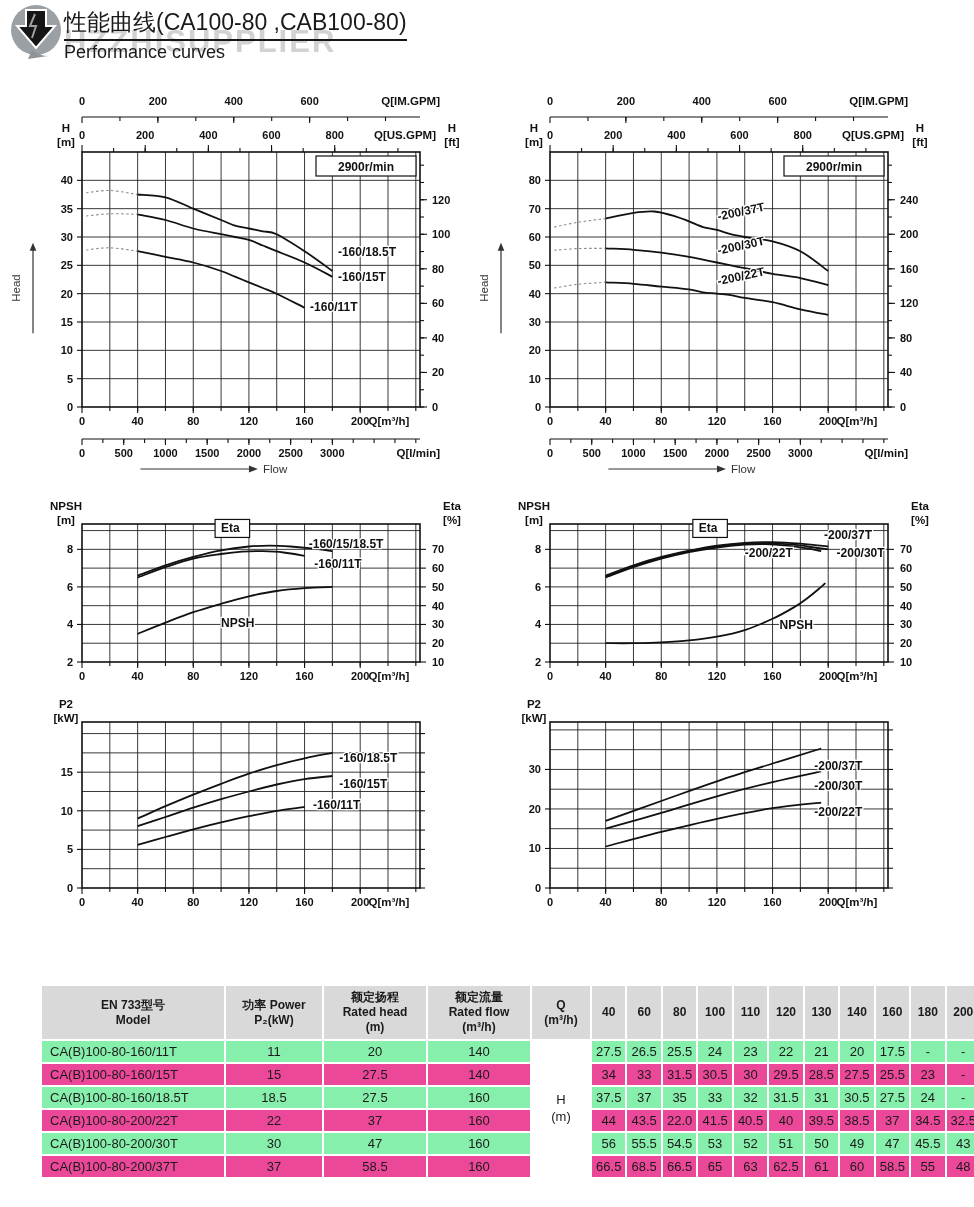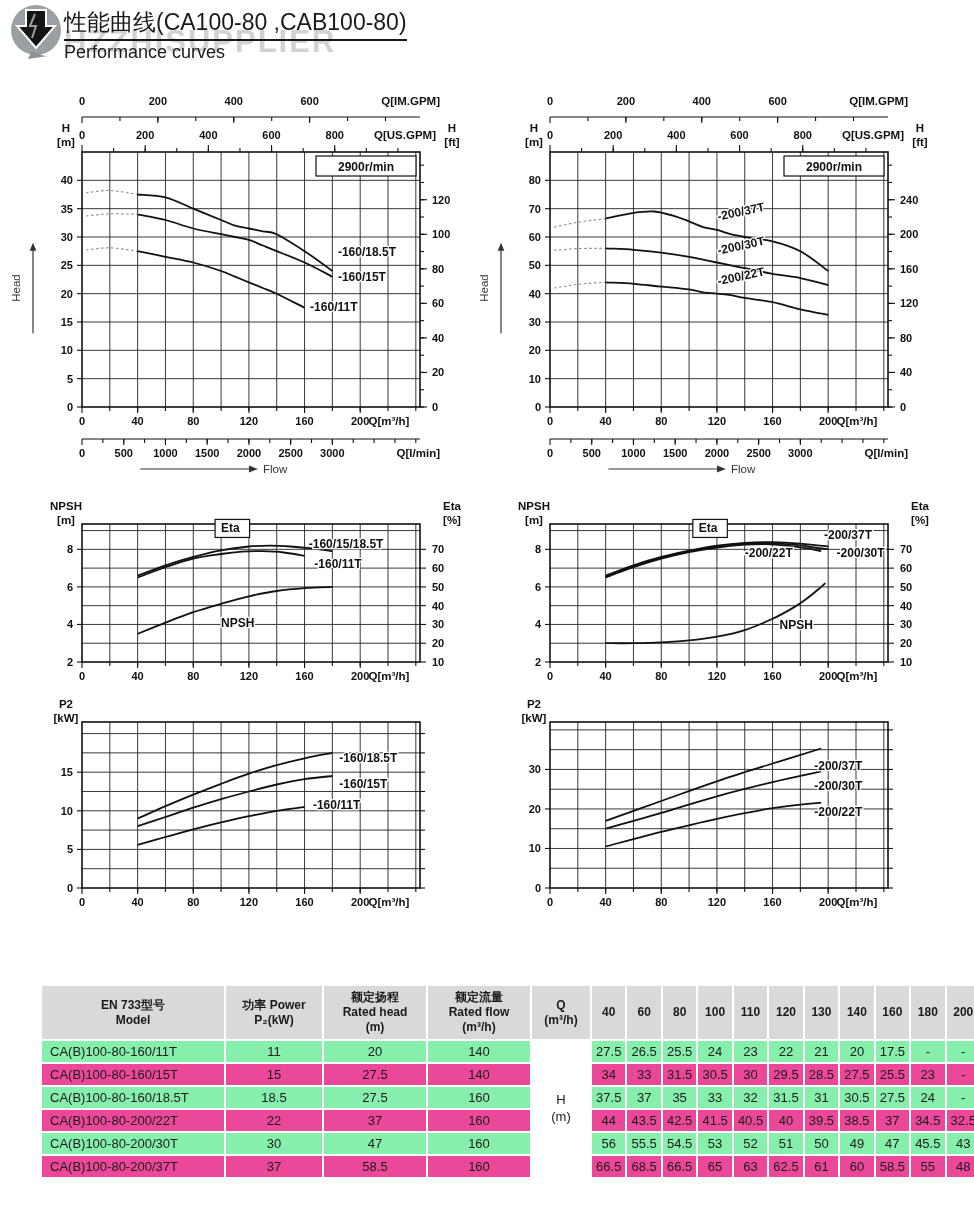--- a/index.html
+++ b/index.html
@@ -832,21 +832,21 @@
         <td class="d">24</td>
         <td class="d">-</td>
       </tr>
       <tr class="even">
         <td class="model d">CA(B)100-80-200/22T</td>
         <td class="d">22</td>
         <td class="d">37</td>
         <td class="d">160</td>
         <td class="d">44</td>
         <td class="d">43.5</td>
-        <td class="d">42.5</td>
+        <td class="d">22.0</td>
         <td class="d">41.5</td>
         <td class="d">40.5</td>
         <td class="d">40</td>
         <td class="d">39.5</td>
         <td class="d">38.5</td>
         <td class="d">37</td>
         <td class="d">34.5</td>
         <td class="d">32.5</td>
       </tr>
       <tr class="odd">

